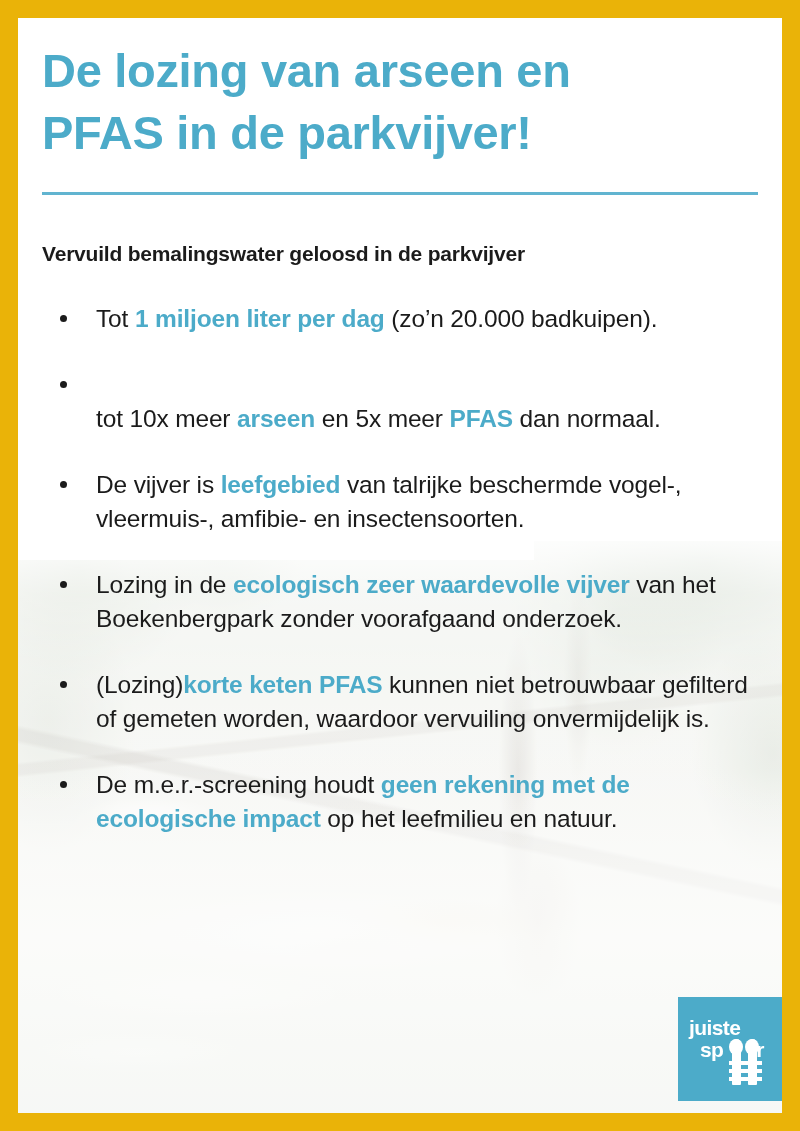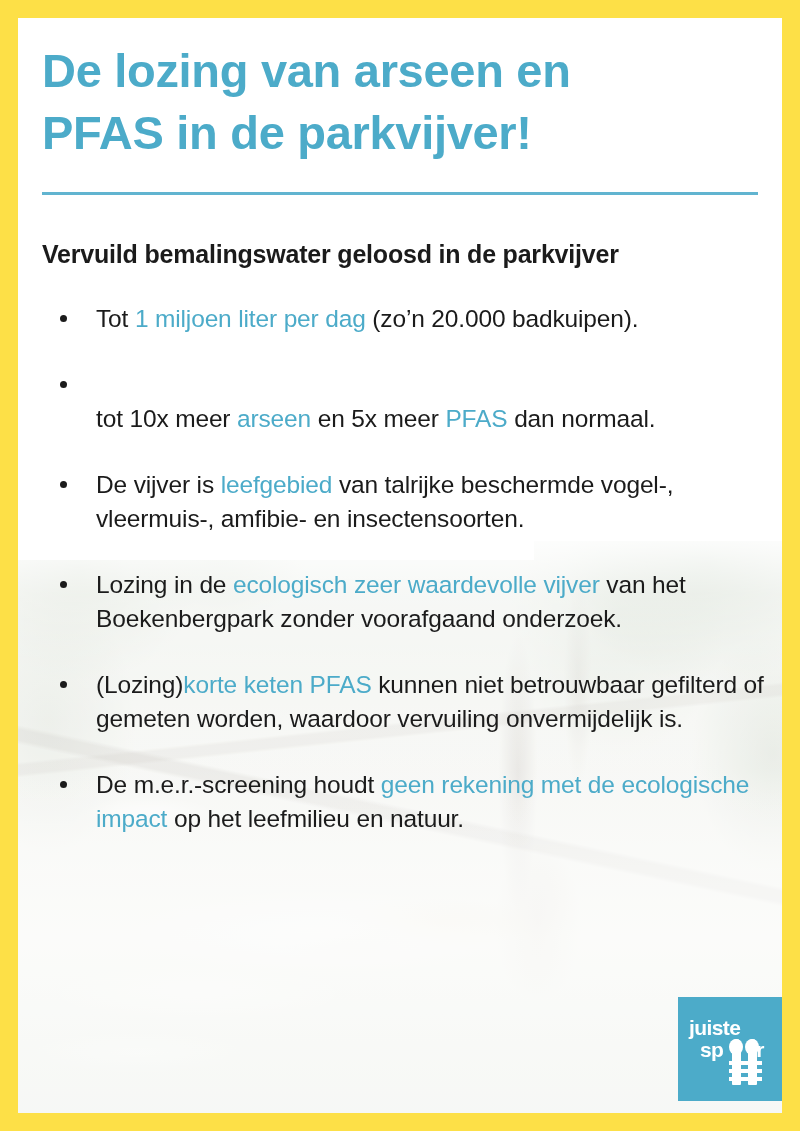--- a/index.html
+++ b/index.html
@@ -8,21 +8,21 @@
     background: #ffffff;
   }
   body {
     font-family: "Liberation Sans", sans-serif;
   }
 
   #poster {
     position: relative;
     width: 800px;
     height: 1131px;
-    background: #fde047;
+    background: #eab308;
     box-sizing: border-box;
     overflow: hidden;
   }
 
   
   #card {
     position: absolute;
     left: 18px;
     top: 18px;
     width: 764px;
@@ -145,21 +145,21 @@
     height: 3px;
     background: #61B4D0;
   }
 
   .subtitle {
     position: absolute;
     left: 24px;
     top: 220px;
     width: 716px;
     color: #1b1b1b;
-    font-size: 25px;
+    font-size: 21px;
     font-weight: 700;
     line-height: 32px;
     letter-spacing: -0.2px;
   }
 
   .bullets {
     position: absolute;
     left: 24px;
     top: 284px;
     width: 730px;
@@ -181,21 +181,21 @@
     left: 18px;
     top: 13px;
     width: 7px;
     height: 7px;
     border-radius: 50%;
     background: #1b1b1b;
   }
 
   .hl {
     color: #4CABC9;
-    font-weight: 400;
+    font-weight: 700;
   }
 
   
   #logo {
     position: absolute;
     right: 0;
     bottom: 12px;
     width: 104px;
     height: 104px;
     background: #4CABC9;

